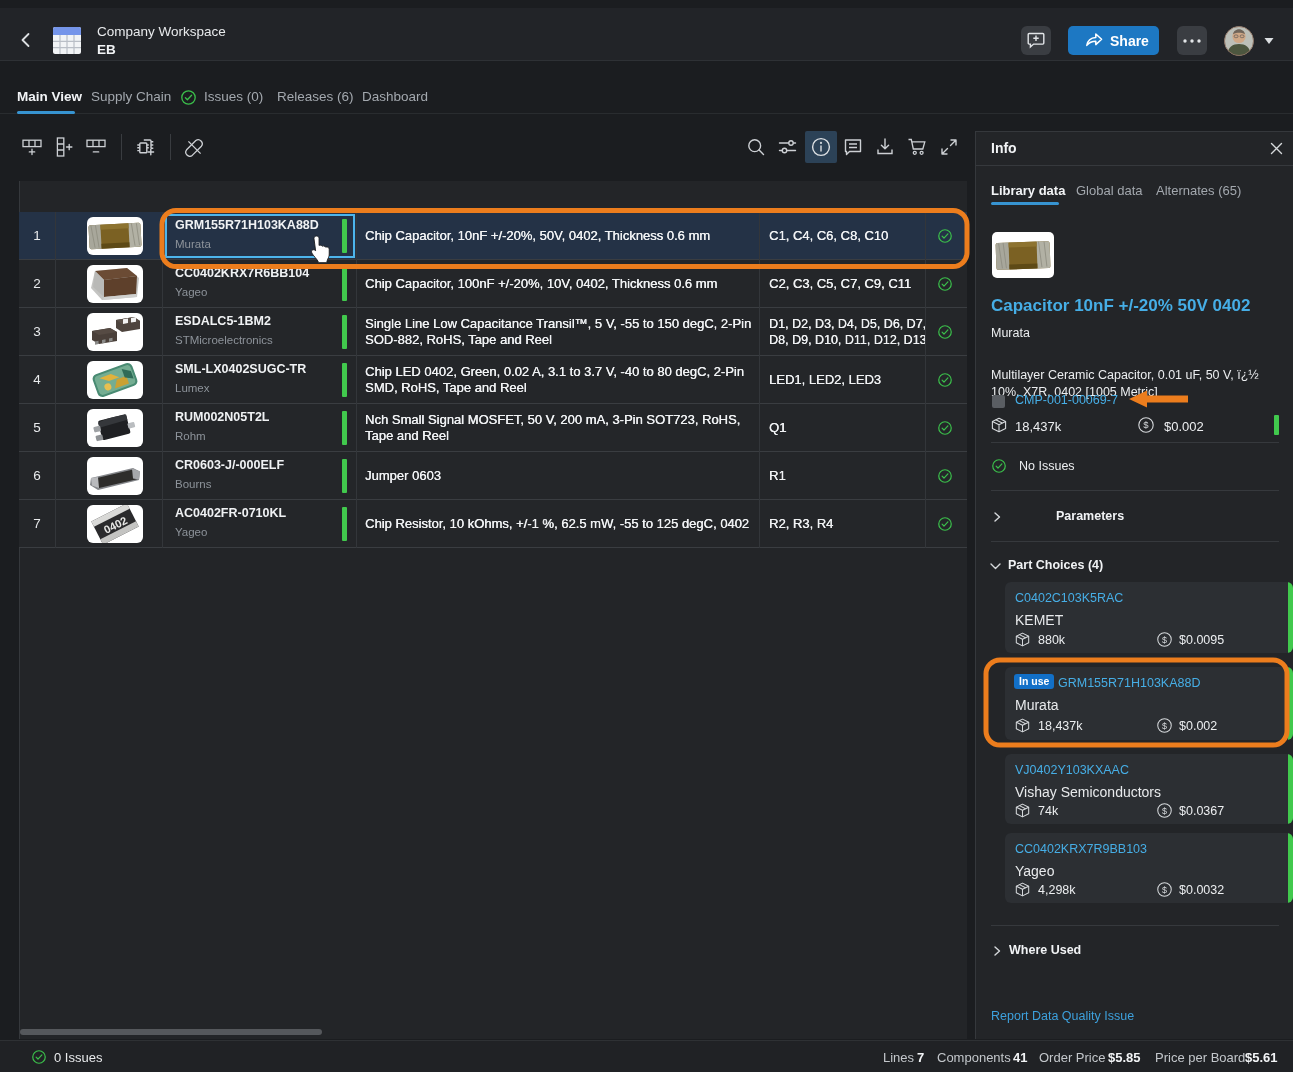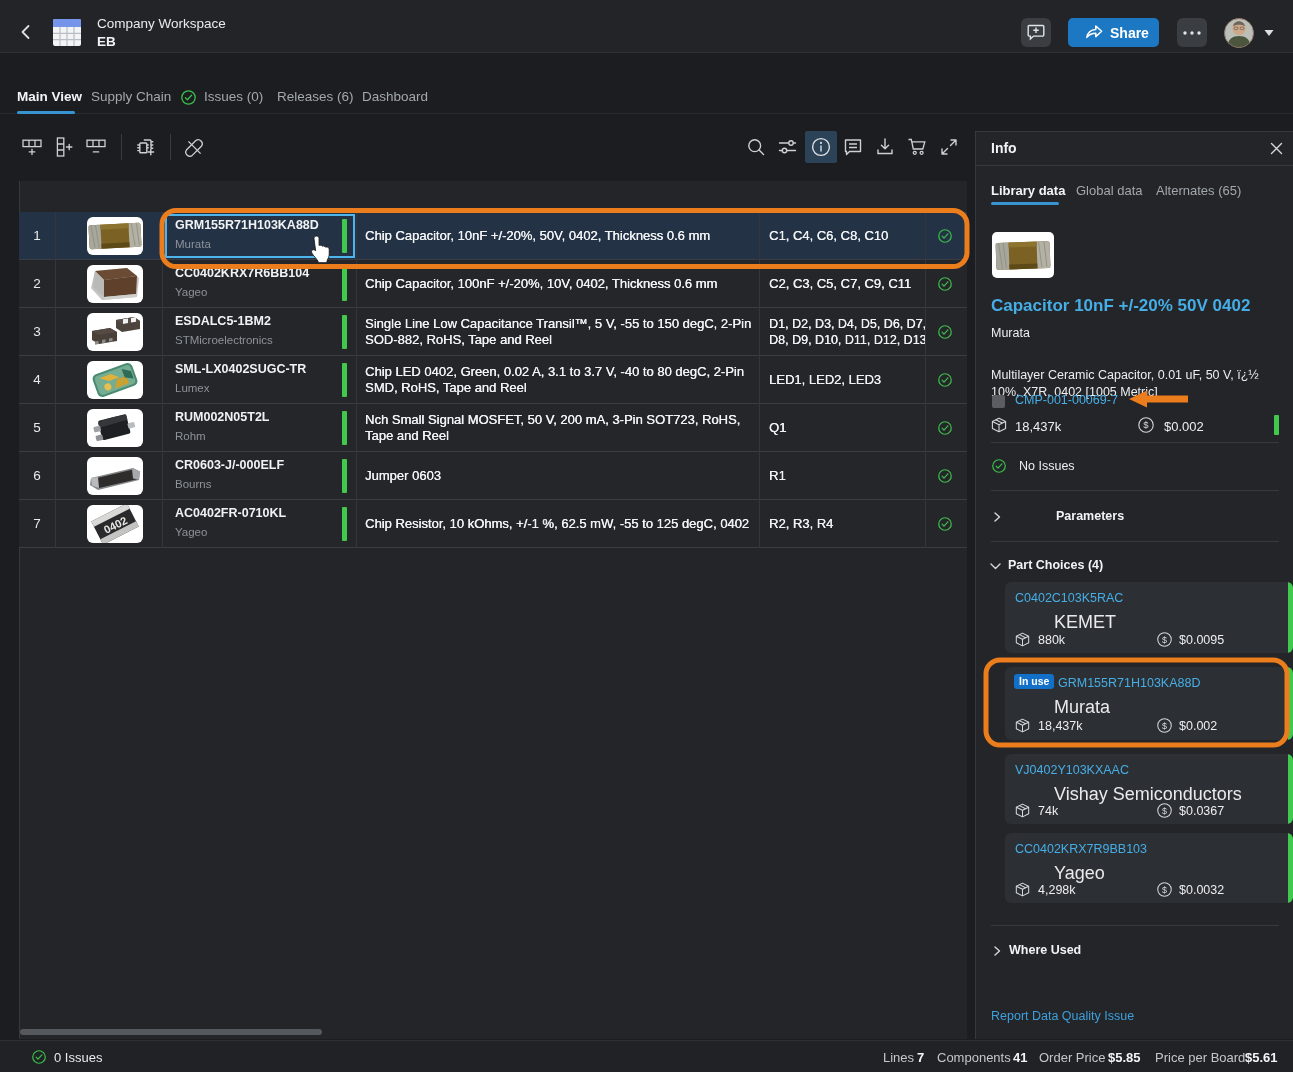--- a/index.html
+++ b/index.html
@@ -1,21 +1,21 @@
 <!DOCTYPE html>
 <html><head>
 <meta charset="utf-8">
 <style>
 * { margin:0; padding:0; box-sizing:border-box; }
 html,body { width:1293px; height:1072px; background:#1b1d20; font-family:"Liberation Sans",sans-serif; overflow:hidden; }
 .page { position:absolute; top:0; left:0; width:1293px; height:1072px; background:#1b1d20; }
 .abs { position:absolute; }
 
 
-.topbar { position:absolute; left:0; top:0; width:1293px; height:53px; background:#222428; border-bottom:1px solid #2e3135; }
+.topbar { position:absolute; left:0; top:8px; width:1293px; height:53px; background:#222428; border-bottom:1px solid #2e3135; }
 .back { position:absolute; left:16px; top:22px; width:20px; height:20px; }
 .wsicon { position:absolute; left:53px; top:19px; width:28px; height:27px; border-radius:2px; overflow:hidden; background:#f2f4f6; }
 .wsicon .band { position:absolute; left:0; top:0; width:28px; height:8px; background:#7595ea; }
 .wsname { position:absolute; left:97px; top:16px; font-size:13.5px; color:#e8eaec; }
 .wsid { position:absolute; left:97px; top:34px; font-size:13.5px; font-weight:bold; color:#f1f3f5; }
 .tbtn { position:absolute; top:18px; height:29px; background:#3a3d42; border-radius:6px; }
 .sharebtn { position:absolute; left:1068px; top:18px; width:91px; height:29px; background:#1d78c3; border-radius:5px; color:#fff; font-weight:bold; font-size:14px; }
 
 
 .tabsrow { position:absolute; left:0; top:65px; width:1293px; height:49px; background:#1b1d20; border-bottom:1px solid #292c2f; }
@@ -49,21 +49,21 @@
 .statusbar { position:absolute; left:0; top:1040px; width:1293px; height:32px; background:#202225; border-top:1px solid #2e3134; }
 .sb { font-size:13px; color:#c3c7cb; position:absolute; top:9px; white-space:nowrap; }
 .sb b { color:#f2f4f6; }
 
 
 .panel { position:absolute; left:975px; top:131px; width:318px; height:908px; background:#232528; border-left:1px solid #35383c; border-top:1px solid #35383c; }
 .p-abs { position:absolute; }
 .card { position:absolute; left:29px; width:288px; background:#2c2f33; border-radius:6px; overflow:hidden; }
 .card .cgbar { position:absolute; right:0; top:0; width:5px; height:100%; background:#41c94d; }
 .cpn { position:absolute; left:10px; top:9px; font-size:12.5px; color:#46aee6; white-space:nowrap; }
-.cmfr { position:absolute; left:10px; top:30px; font-size:18px; color:#e8eaec; white-space:nowrap;margin-left:39px; }
+.cmfr { position:absolute; left:10px; top:30px; font-size:14px; color:#e8eaec; white-space:nowrap; }
 </style>
 </head>
 <body>
 <div class="page">
 
   <div class="topbar">
     <svg class="back" viewBox="0 0 20 20">
         <path d="M12.5 4 L6.5 10 L12.5 16" fill="none" stroke="#dcdfe2" stroke-width="1.8" stroke-linecap="round" stroke-linejoin="round"></path>
       </svg>
     <div class="wsicon">

